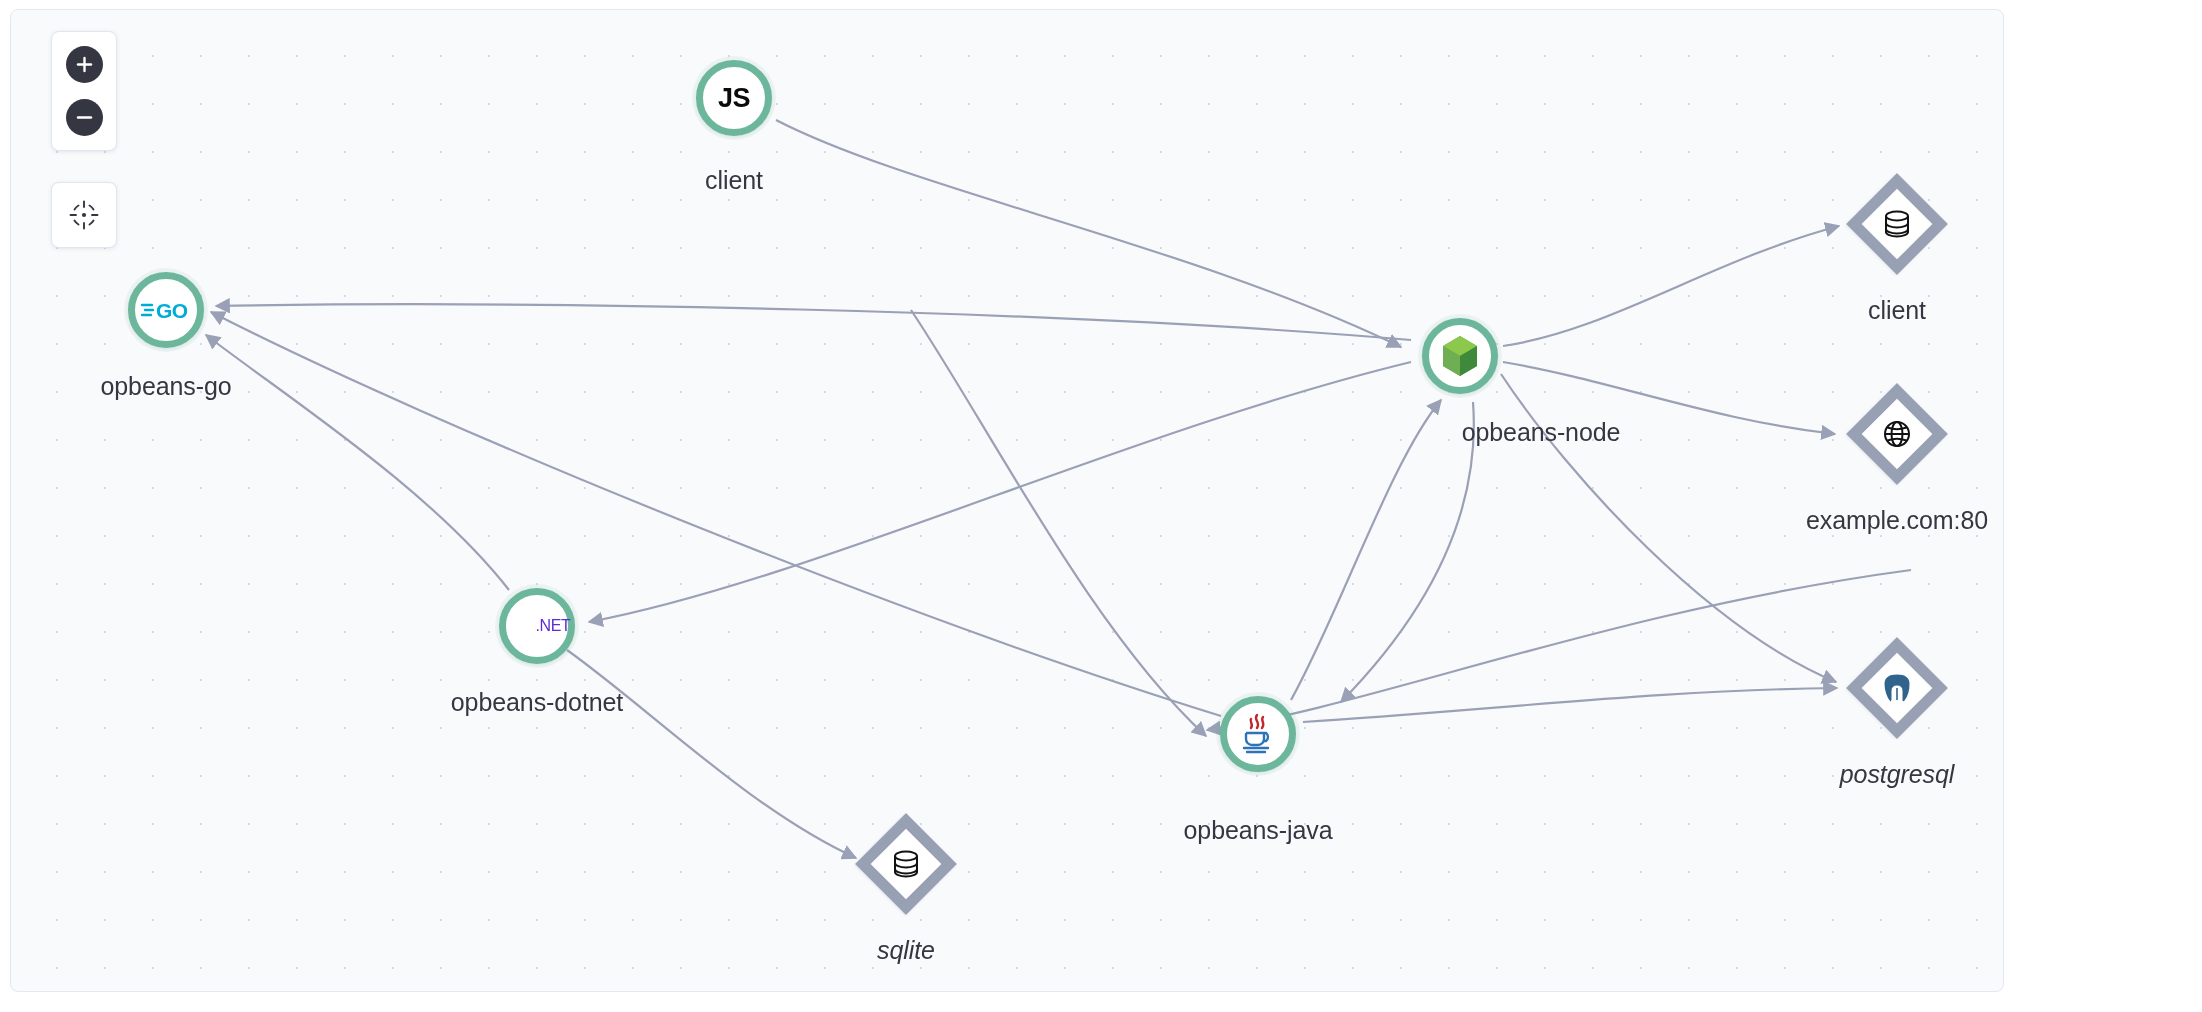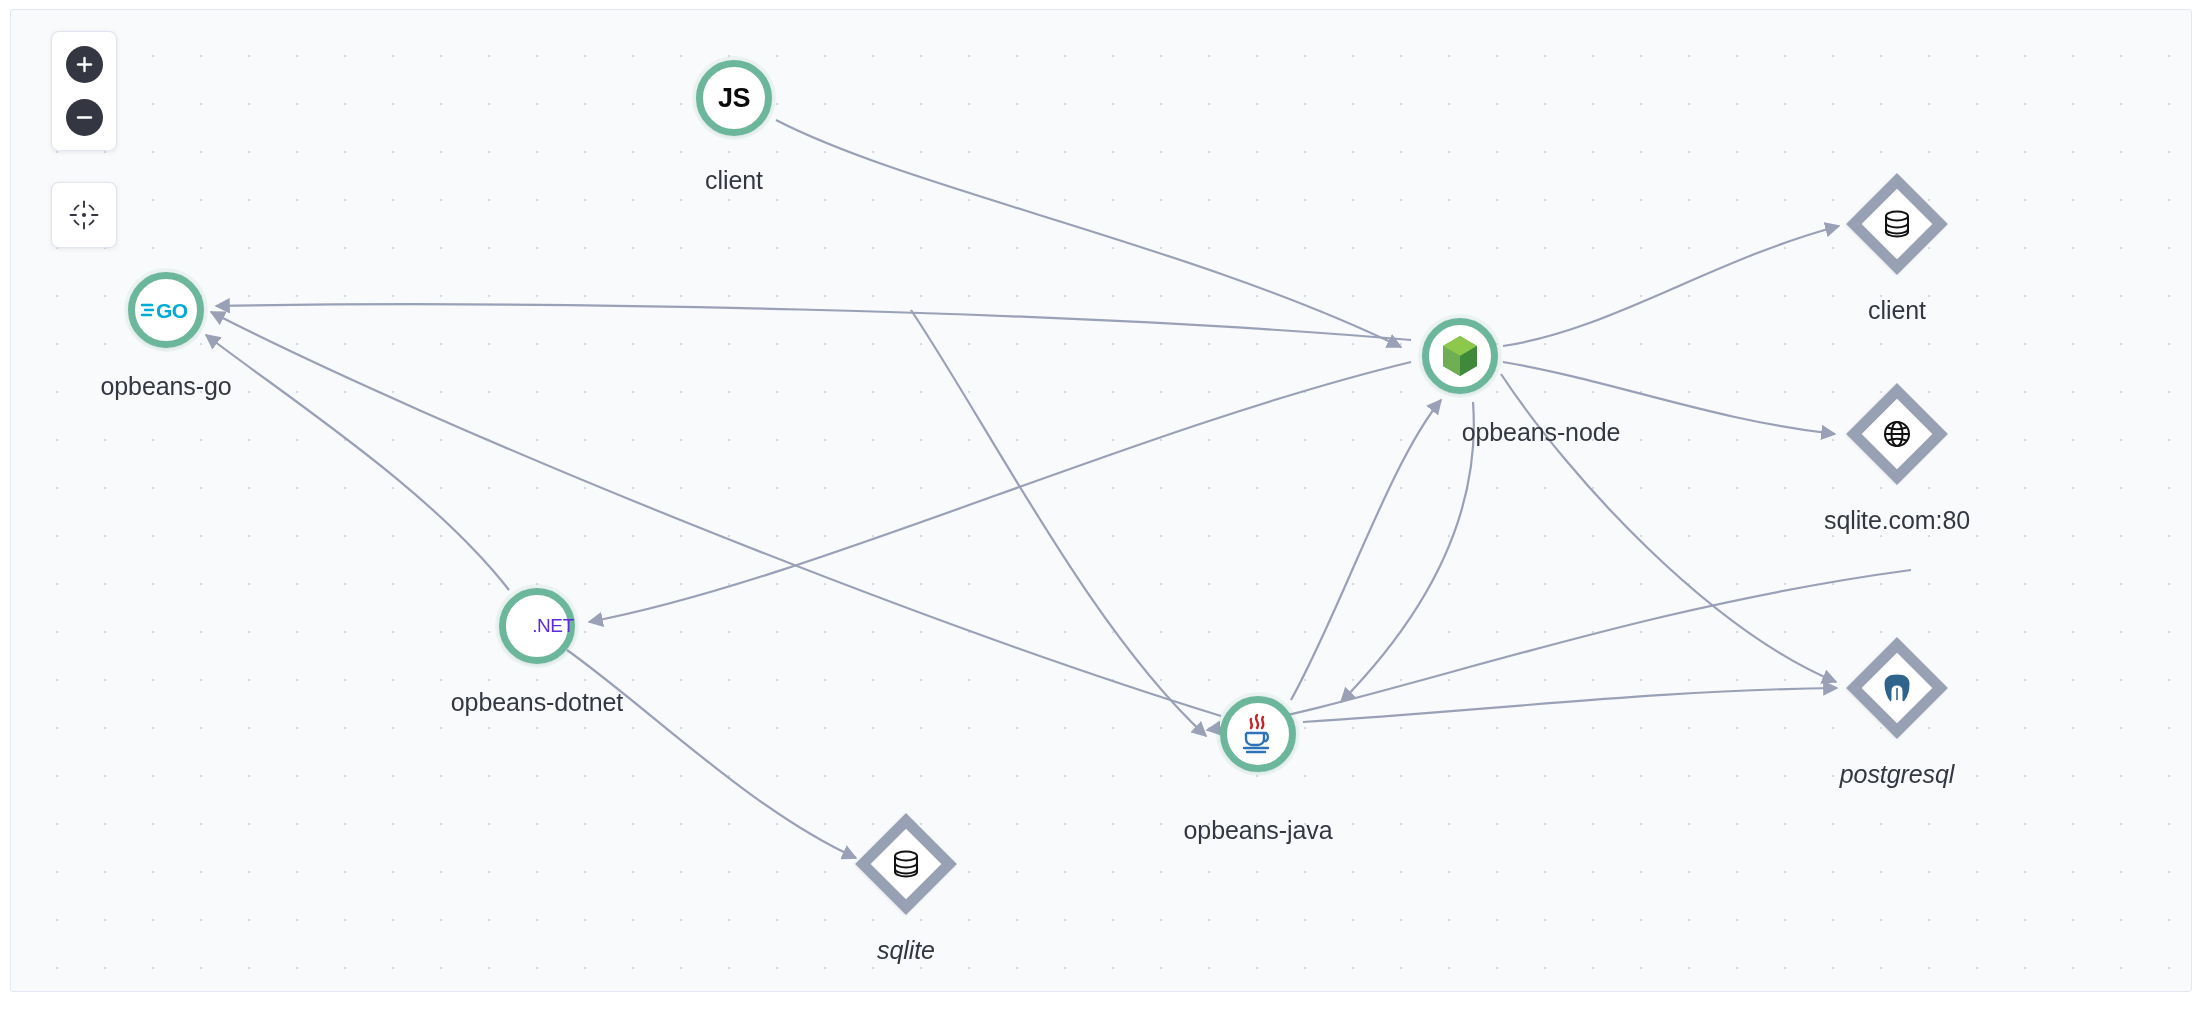--- a/index.html
+++ b/index.html
@@ -17,25 +17,25 @@
     width: 2202px;
     height: 1012px;
     background: #ffffff;
   }
 
   
   .service-map-canvas {
     position: absolute;
     left: 10px;
     top: 9px;
-    width: 2182px;
+    width: 1994px;
     height: 983px;
     background-color: #f9fafc;
     border: 1px solid #e3e7ef;
-    border-radius: 3px;
+    border-radius: 8px;
     box-sizing: border-box;
     overflow: hidden;
     background-image:
       radial-gradient(#d6dbe8 1.4px, transparent 1.5px);
     background-size: 48px 48px;
     background-position: 22px 22px;
   }
 
   .edges-layer {
     position: absolute;
@@ -99,21 +99,21 @@
   }
 
   .glyph-js {
     font-size: 27px;
     font-weight: bold;
     color: #0b0b0b;
     font-family: "Liberation Sans", sans-serif;
     letter-spacing: -0.5px;
   }
   .glyph-dotnet {
-    font-size: 19px;
+    font-size: 16px;
     color: #5c2bd6;
     font-family: "Liberation Sans", sans-serif;
     letter-spacing: -0.4px;
     margin-left: 32px;
   }
 
   
   .control-panel {
     position: absolute;
     background: #ffffff;
@@ -276,21 +276,21 @@
               <circle cx="17" cy="17" r="12"></circle>
               <ellipse cx="17" cy="17" rx="5.5" ry="12"></ellipse>
               <line x1="5" y1="17" x2="29" y2="17"></line>
               <path d="M7.5 10.5 a 18 10 0 0 0 19 0"></path>
               <path d="M7.5 23.5 a 18 10 0 0 1 19 0"></path>
             </g>
           </svg>
         </div>
       </div>
     </div>
-    <div class="node-label" style="left:1886px; top:496px;">sqlite.com:80</div>
+    <div class="node-label" style="left:1886px; top:496px;">example.com:80</div>
 
     <div class="node" style="left:1886px; top:678px;">
       <div class="node-shape node-diamond">
         <div class="glyph-wrap">
           <svg width="38" height="38" viewBox="0 0 38 38">
             <g stroke="#ffffff" stroke-width="3" fill="#31648c" stroke-linejoin="round">
               <path d="M19 4 C 10 4, 5 8, 5 15 C 5 22, 8 30, 11 33 C 13 35, 15 33, 15 30
                        L 15 22 C 15 19, 17 18, 19 18 C 21 18, 23 19, 23 22 L 23 31
                        C 23 34, 26 35, 28 32 C 31 28, 33 21, 33 15 C 33 8, 28 4, 19 4 Z"></path>
             </g>

